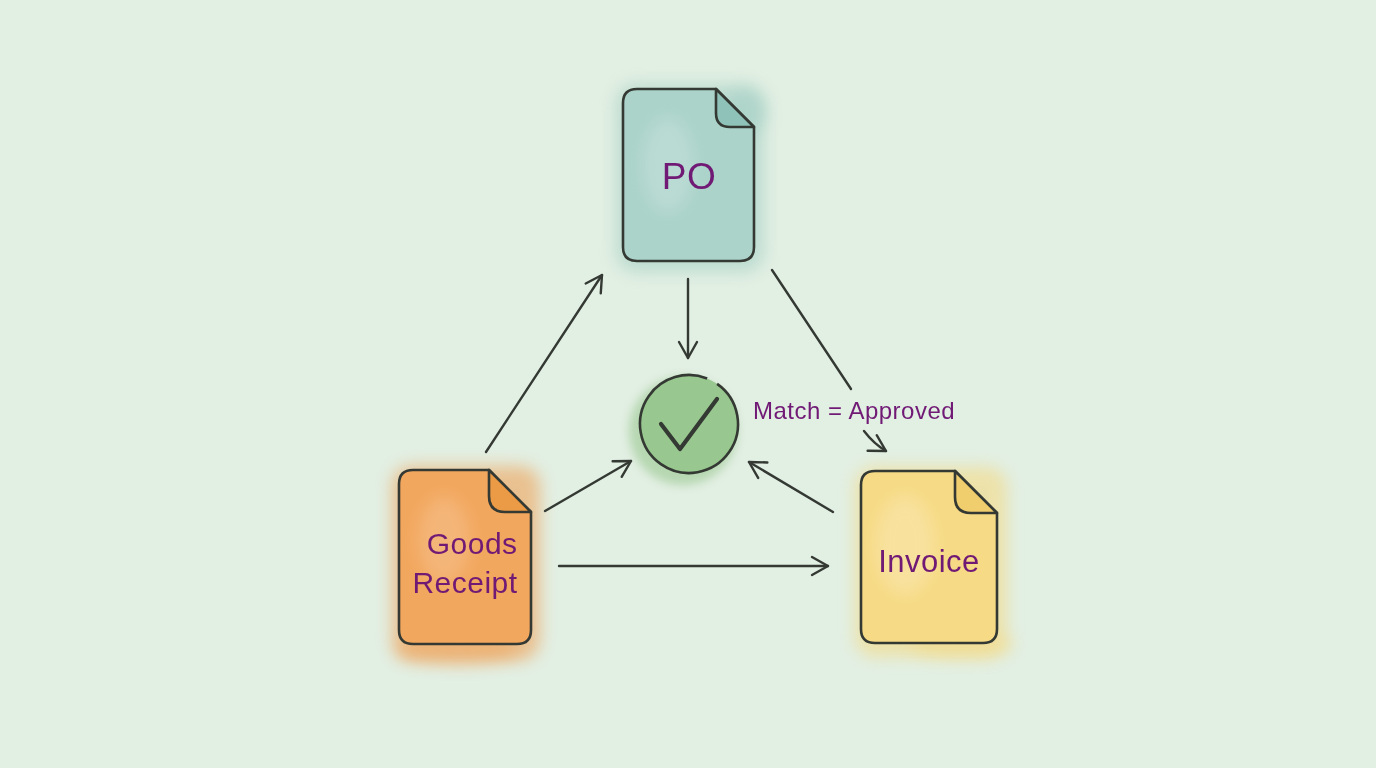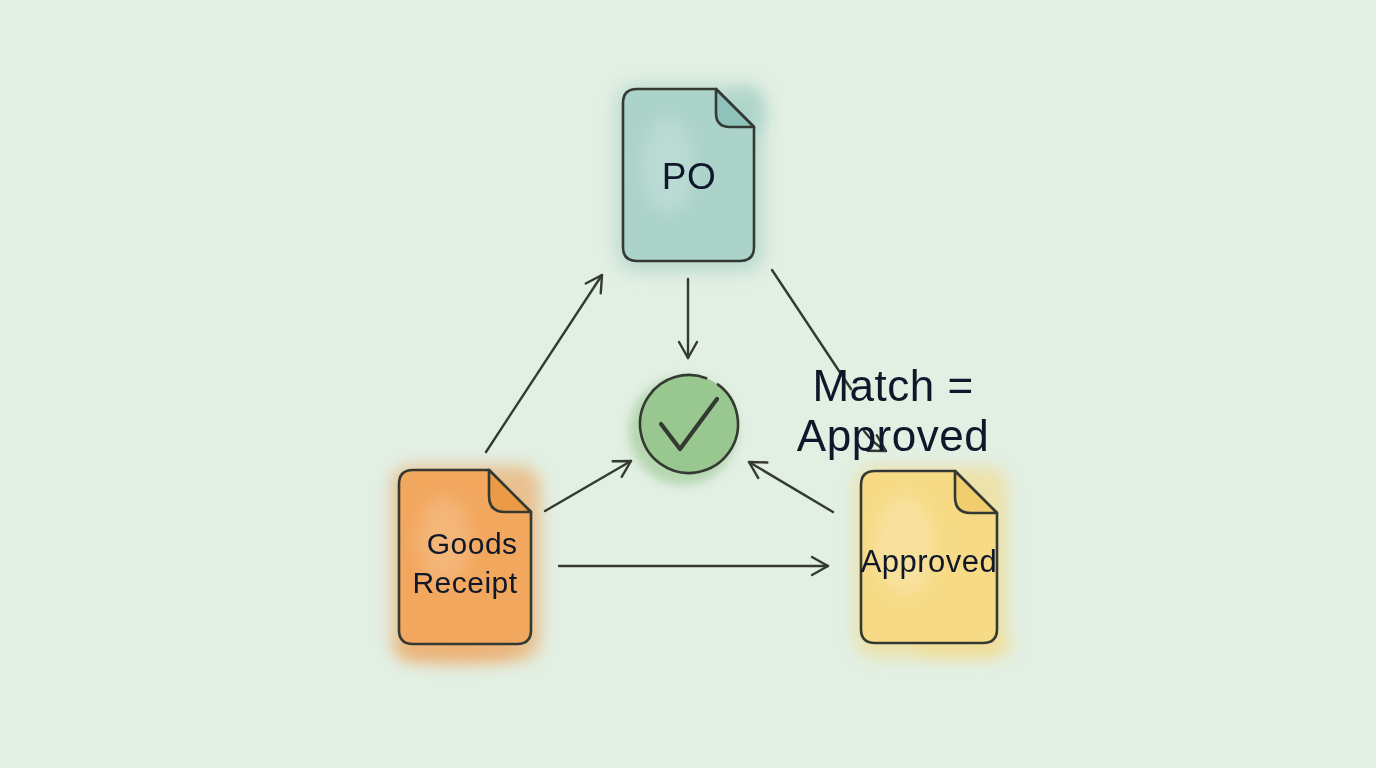--- a/index.html
+++ b/index.html
@@ -5,32 +5,32 @@
   html,body{margin:0;padding:0;background:#cfe0d0;}
   .canvas{
     position:relative;
     width:1376px;height:768px;
     overflow:hidden;
     font-family:"Liberation Sans", sans-serif;
   }
   .canvas svg{position:absolute;left:0;top:0;}
   .label{
     position:absolute;
-    color:#0f172a;
+    color:#701a75;
     display:flex;align-items:center;justify-content:center;
     text-align:center;
     white-space:pre-line;
     letter-spacing:0.5px;
     user-select:none;
     border-radius:23px;
   }
   .label-po{left:623px;top:92px;width:132px;height:170px;font-size:37px;}
   .label-gr{left:399px;top:476px;width:132px;height:174px;font-size:30px;line-height:39px;text-align:right;}
   .label-inv{left:861px;top:477px;width:136px;height:170px;font-size:31px;}
-  .label-match{left:753px;top:394px;width:280px;height:34px;font-size:44px;justify-content:flex-start;text-align:center;}
+  .label-match{left:753px;top:394px;width:280px;height:34px;font-size:24px;justify-content:flex-start;text-align:right;}
 </style>
 </head>
 <body>
 
 <div class="canvas">
 
   <svg width="1376" height="768" viewBox="0 0 1376 768">
     <defs>
       <filter id="blur8" x="-60%" y="-60%" width="220%" height="220%">
         <feGaussianBlur stdDeviation="8"></feGaussianBlur>
@@ -85,16 +85,16 @@
 
     <g stroke="#343a33">
       <circle cx="689" cy="424" r="49" stroke-width="2.6" fill-opacity="1" stroke-dasharray="296 12" transform="rotate(-55 689 424)" fill="#98c88f"></circle>
       <polyline points="661,424 680,449 717,399" fill="none" stroke-width="4.2" stroke-linecap="round" stroke-linejoin="round"></polyline>
     </g>
   </svg>
 
   <div class="label label-po">PO</div>
   <div class="label label-gr">Goods
 Receipt</div>
-  <div class="label label-inv">Approved</div>
+  <div class="label label-inv">Invoice</div>
   <div class="label label-match">Match = Approved</div>
 
 </div>
 
 </body></html>

